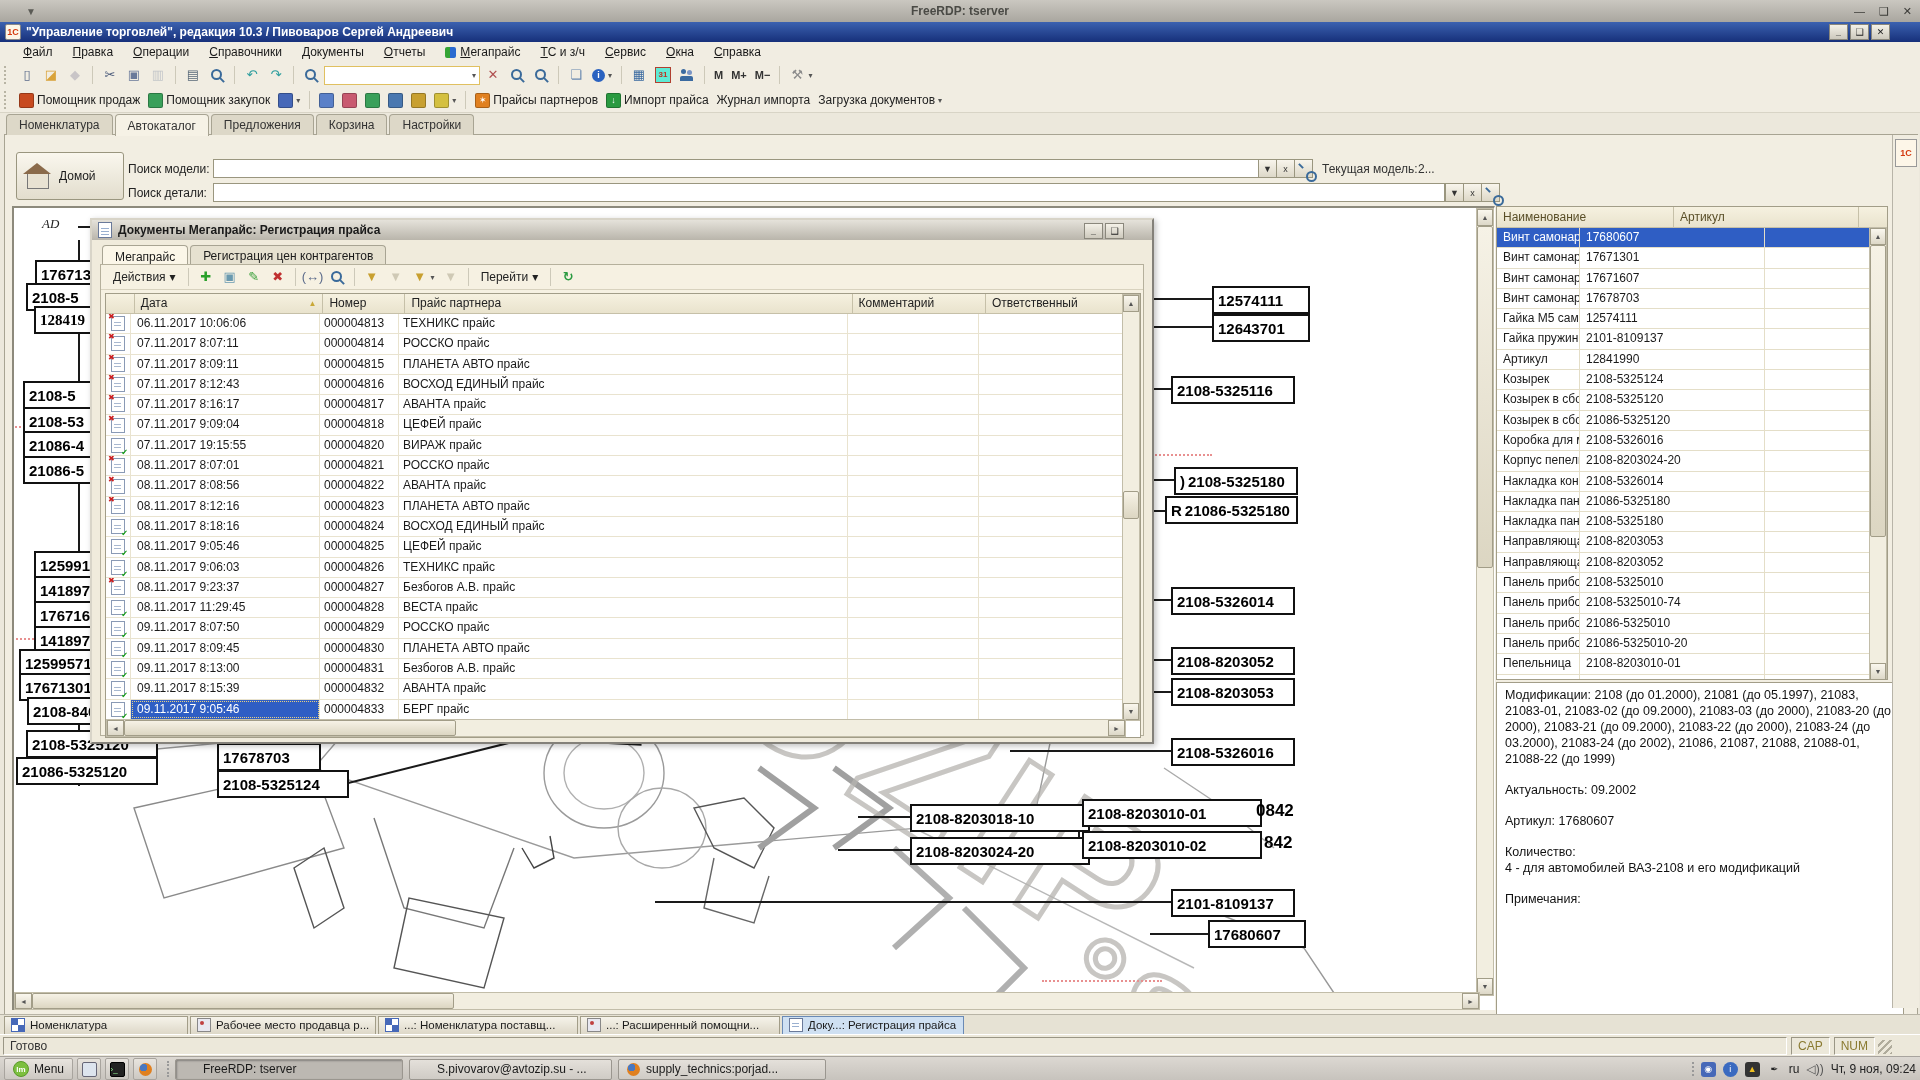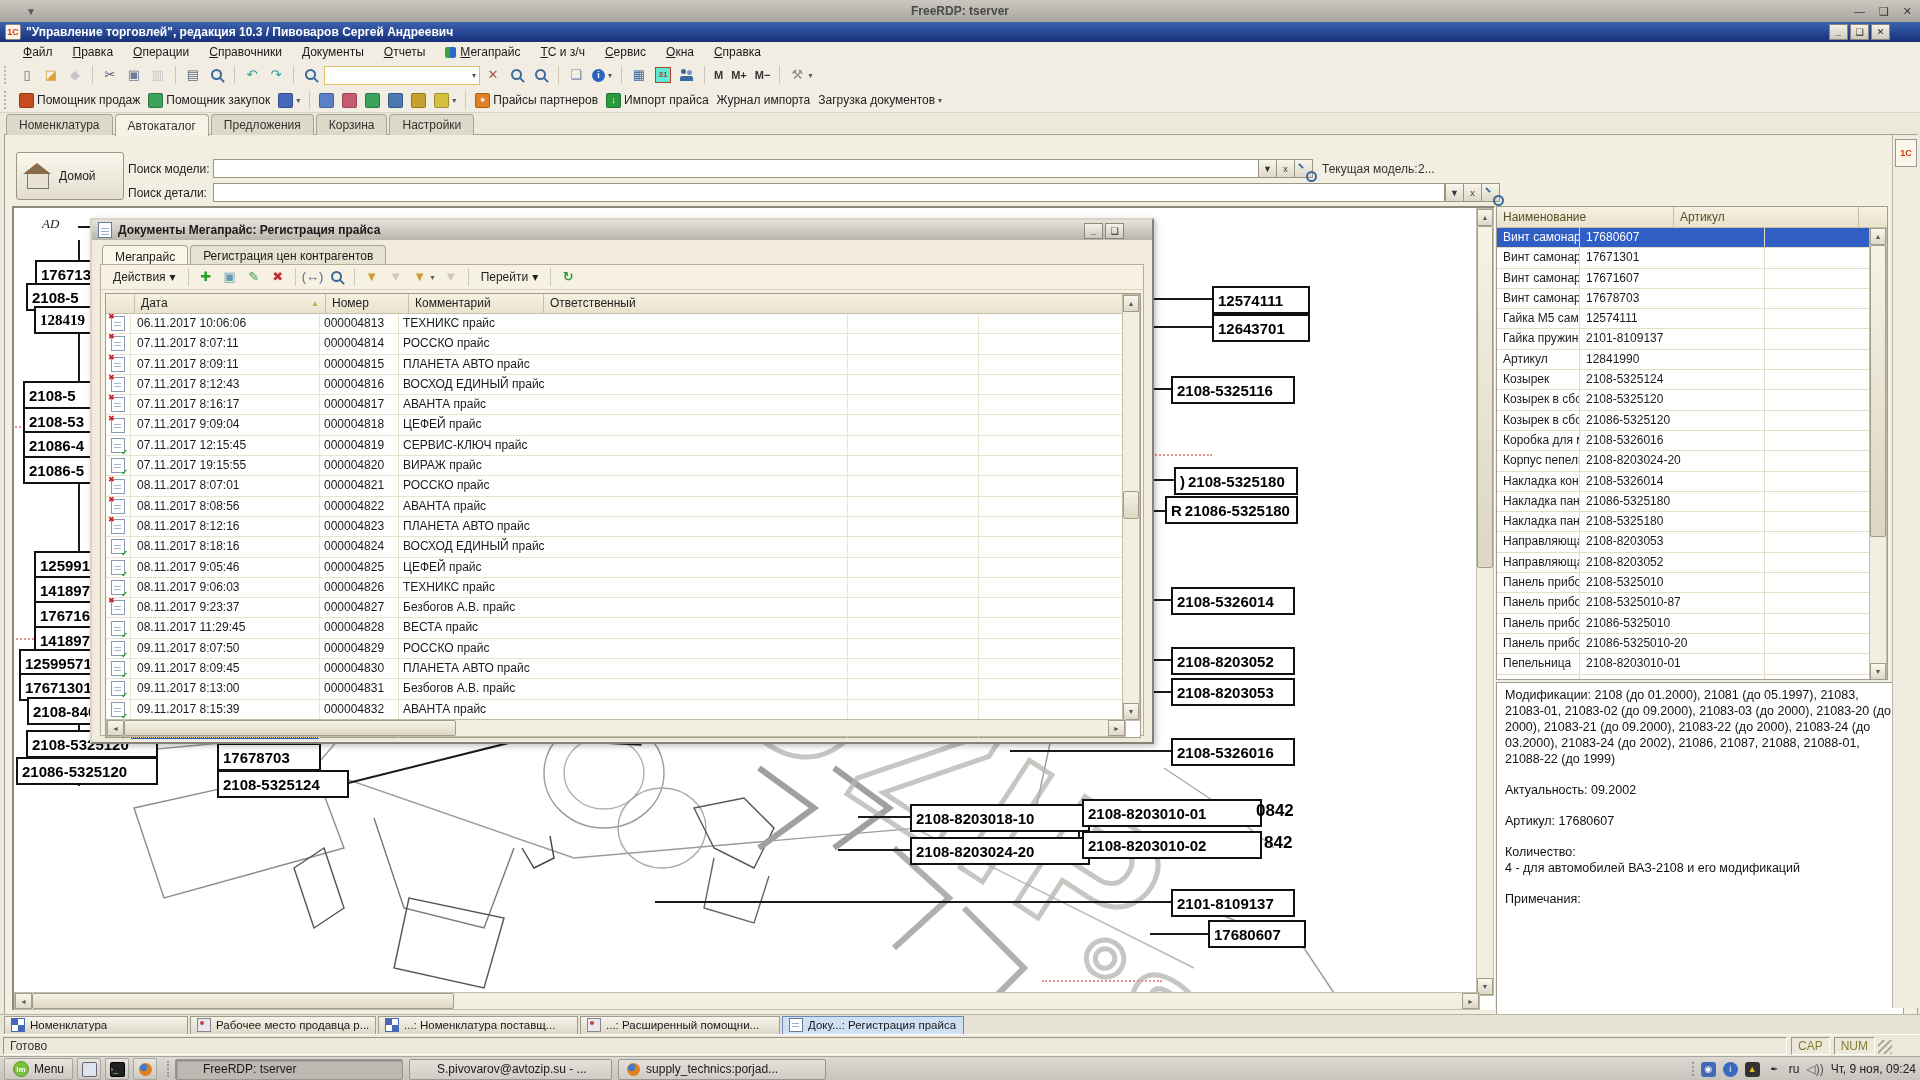--- a/index.html
+++ b/index.html
@@ -607,21 +607,21 @@
         <div class="rrow">
           <span class="c cn">Направляющая правая</span>
           <span class="c ca">2108-8203052</span>
         </div>
         <div class="rrow">
           <span class="c cn">Панель приборов в сборе</span>
           <span class="c ca">2108-5325010</span>
         </div>
         <div class="rrow">
           <span class="c cn">Панель приборов в сборе</span>
-          <span class="c ca">2108-5325010-87</span>
+          <span class="c ca">2108-5325010-74</span>
         </div>
         <div class="rrow">
           <span class="c cn">Панель приборов в сборе</span>
           <span class="c ca">21086-5325010</span>
         </div>
         <div class="rrow">
           <span class="c cn">Панель приборов в сборе</span>
           <span class="c ca">21086-5325010-20</span>
         </div>
         <div class="rrow">
@@ -716,20 +716,21 @@
         <span class="tbi sep"></span>
         <span class="tbi">
             <span class="ig" style="color:#2a9a40;font-weight:bold;">↻</span>
           </span>
       </div>
       <div id="dtable">
         <div class="dhdr">
           <span class="hc" style="width:16px;"></span>
           <span class="hc cd" style="width:178px;"><span>Дата</span><span class="hsort">▲</span></span>
           <span class="hc" style="width:70px;">Номер</span>
+          <span class="hc" style="width:440px;">Прайс партнера</span>
           <span class="hc" style="width:122px;">Комментарий</span>
           <span class="hc" style="width:144px;border-right:none;">Ответственный</span>
         </div>
         <div>
           <div class="drow">
             <span class="c ic">
                 <span class="docic del"></span>
               </span>
             <span class="c cd">06.11.2017 10:06:06</span>
             <span class="c cn">000004813</span>
@@ -777,30 +778,20 @@
             <span class="c cc"></span>
             <span class="c cr"></span>
           </div>
             <div class="drow">
             <span class="c ic">
                 <span class="docic del"></span>
               </span>
             <span class="c cd">07.11.2017 9:09:04</span>
             <span class="c cn">000004818</span>
             <span class="c cp">ЦЕФЕЙ прайс</span>
-            <span class="c cc"></span>
-            <span class="c cr"></span>
-          </div>
-            <div class="drow">
-            <span class="c ic">
-                <span class="docic ok"></span>
-              </span>
-            <span class="c cd">07.11.2017 12:15:45</span>
-            <span class="c cn">000004819</span>
-            <span class="c cp">СЕРВИС-КЛЮЧ прайс</span>
             <span class="c cc"></span>
             <span class="c cr"></span>
           </div>
             <div class="drow">
             <span class="c ic">
                 <span class="docic ok"></span>
               </span>
             <span class="c cd">07.11.2017 19:15:55</span>
             <span class="c cn">000004820</span>
             <span class="c cp">ВИРАЖ прайс</span>

